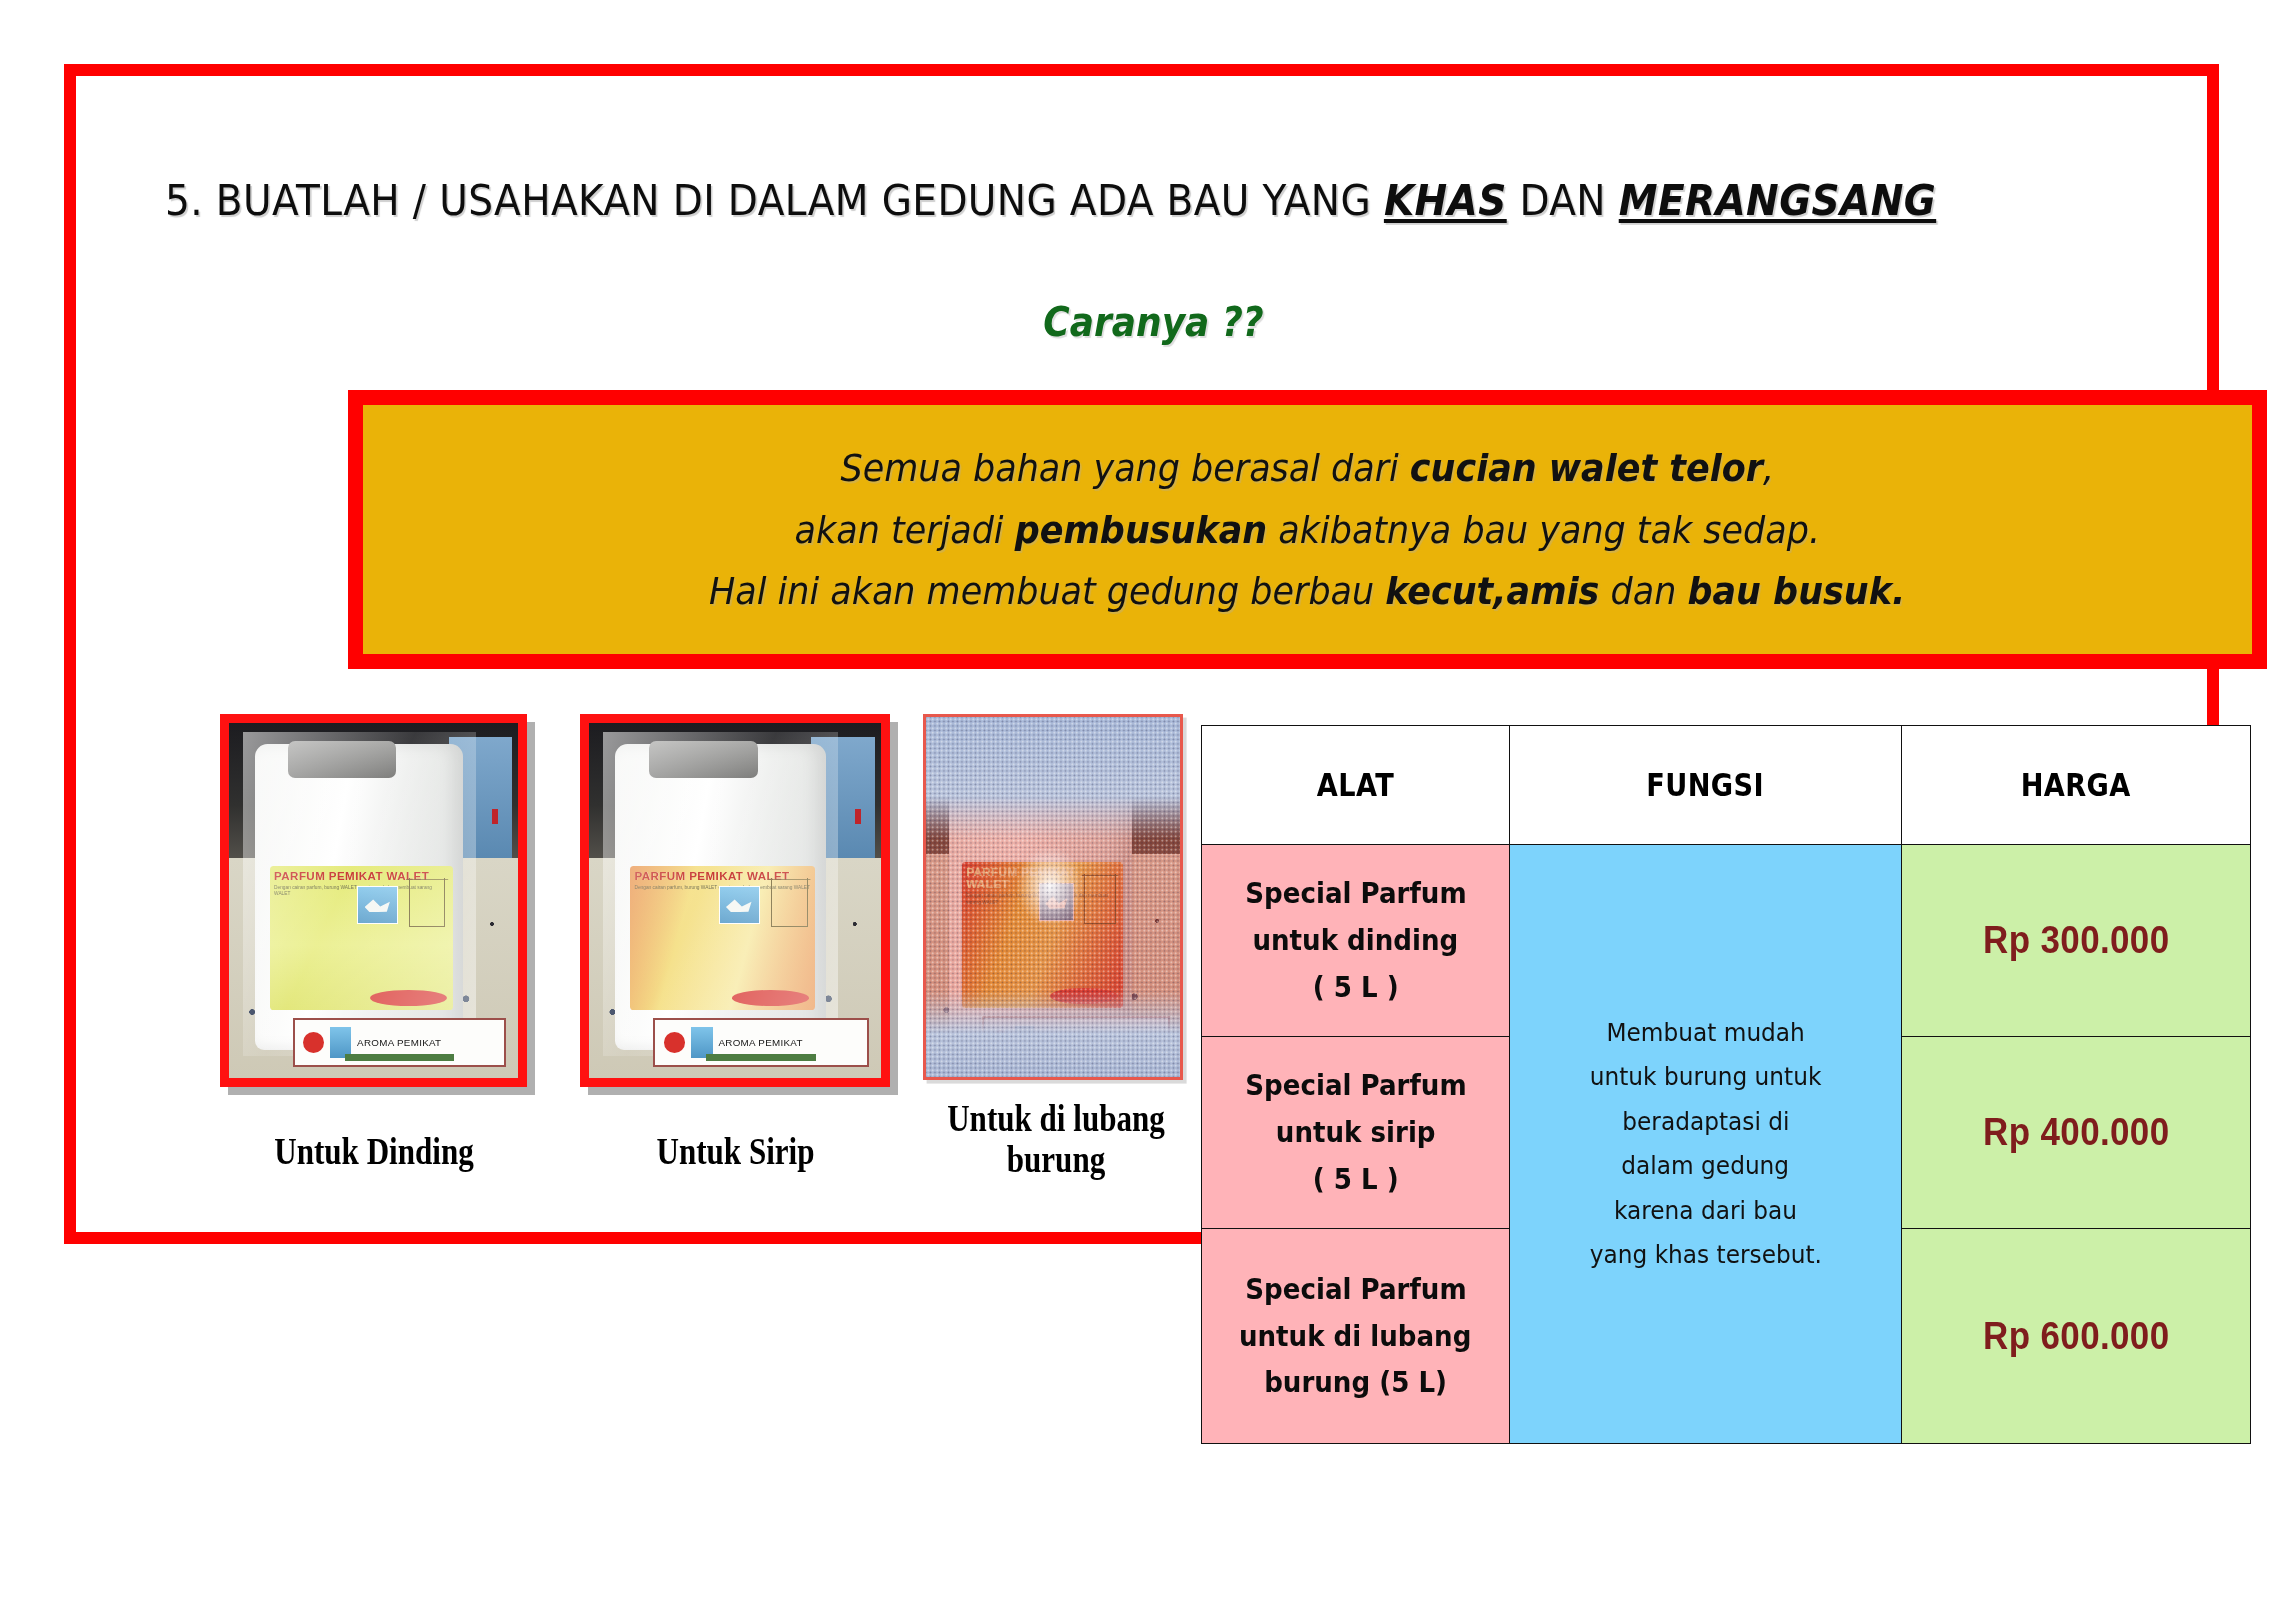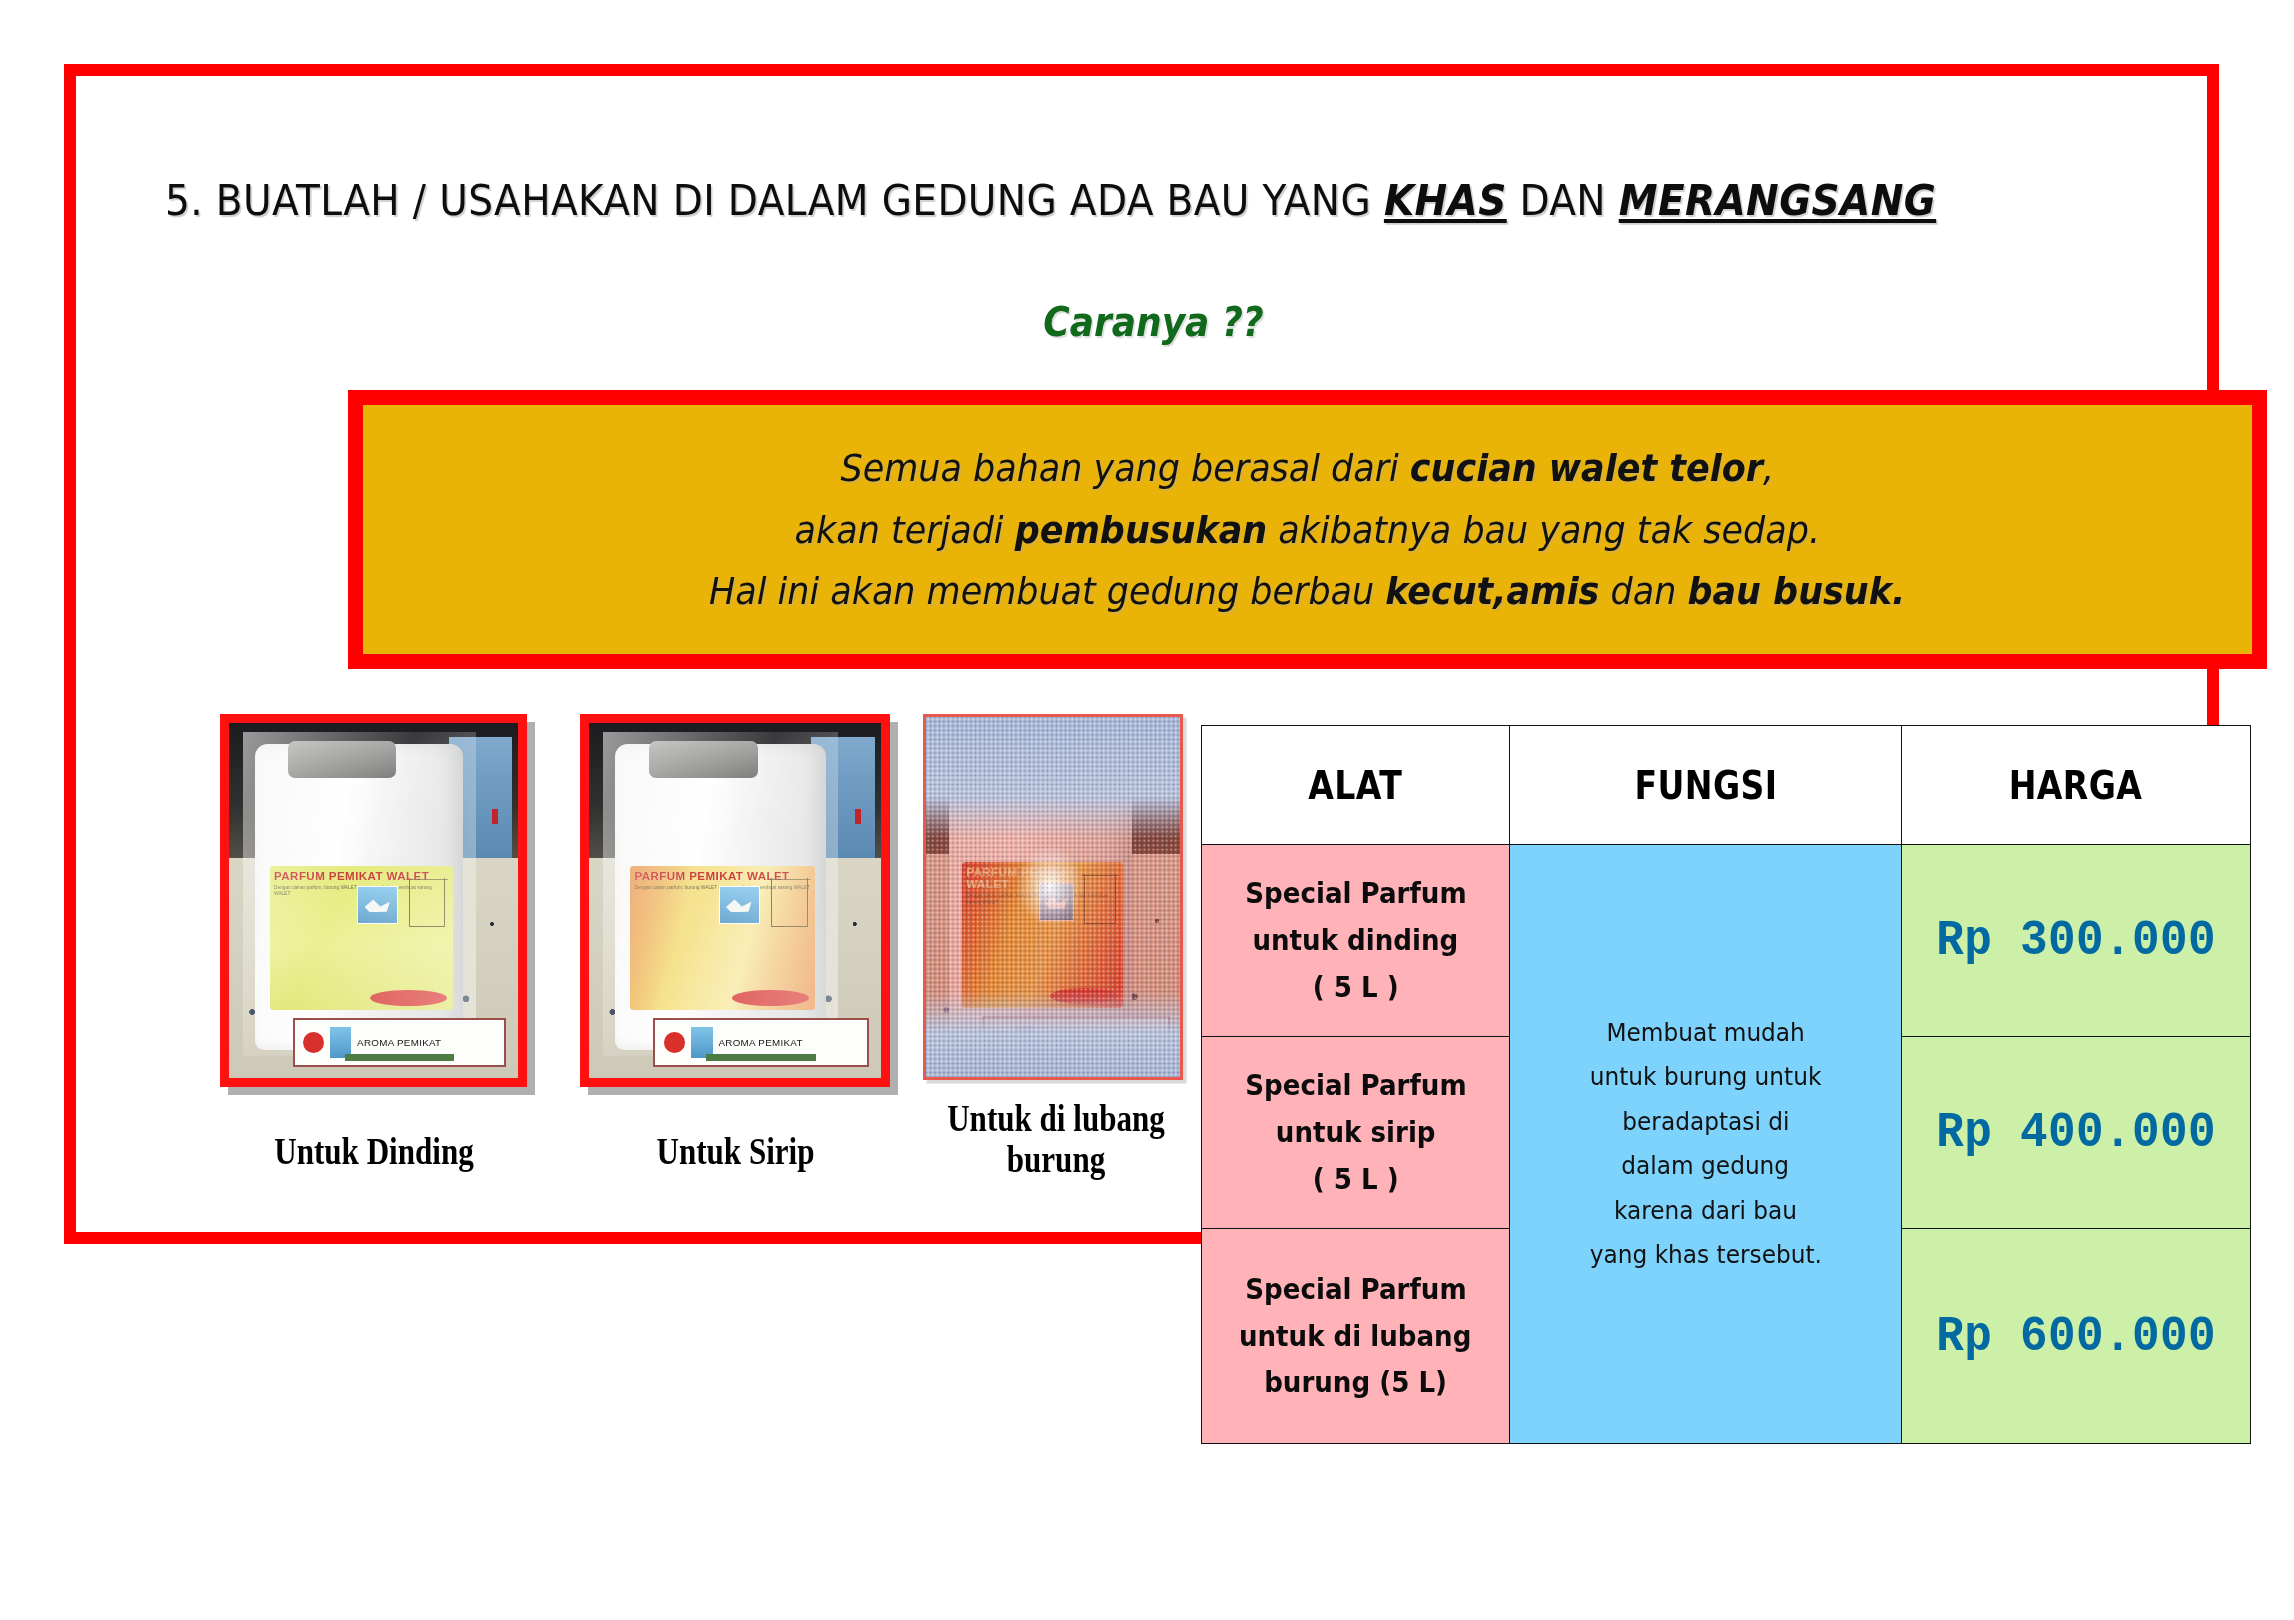--- a/index.html
+++ b/index.html
@@ -282,21 +282,21 @@
   #price-table th, #price-table td {
     border: 1.8px solid #111111;
     padding: 0;
     text-align: center;
     vertical-align: middle;
   }
   #price-table th {
     height: 118px;
     background: #ffffff;
     font-family: "DejaVu Sans", sans-serif;
-    font-size: 39px;
+    font-size: 32px;
     font-weight: 700;
     color: #000000;
     letter-spacing: 0.4px;
     transform: none;
   }
   #price-table th span { display: inline-block; transform: scaleX(0.85); }
   td.alat {
     background: #FFB3B8;
     font-family: "DejaVu Sans", sans-serif;
     font-size: 29px;
@@ -311,24 +311,24 @@
     font-family: "DejaVu Sans", sans-serif;
     font-size: 25px;
     font-weight: 400;
     color: #111111;
     line-height: 1.78;
     padding: 9px 12.5px;
   }
   td.fungsi span { display: inline-block; transform: scaleX(0.93); }
   td.harga {
     background: #CCF0A8;
-    font-family: Liberation Mono, monospace;
-    font-size: 50px;
-    font-weight: 700;
-    color: #0369a1;
+    font-family: Liberation Sans, sans-serif;
+    font-size: 38px;
+    font-weight: 700;
+    color: #7f1d1d;
     letter-spacing: 0.4px;
   }
   td.harga span { display: inline-block; transform: scaleX(0.92); }
   tr.r1 td { height: 191px; }
   tr.r2 td { height: 191px; }
   tr.r3 td { height: 214px; }
 </style>
 </head>
 <body>
 

